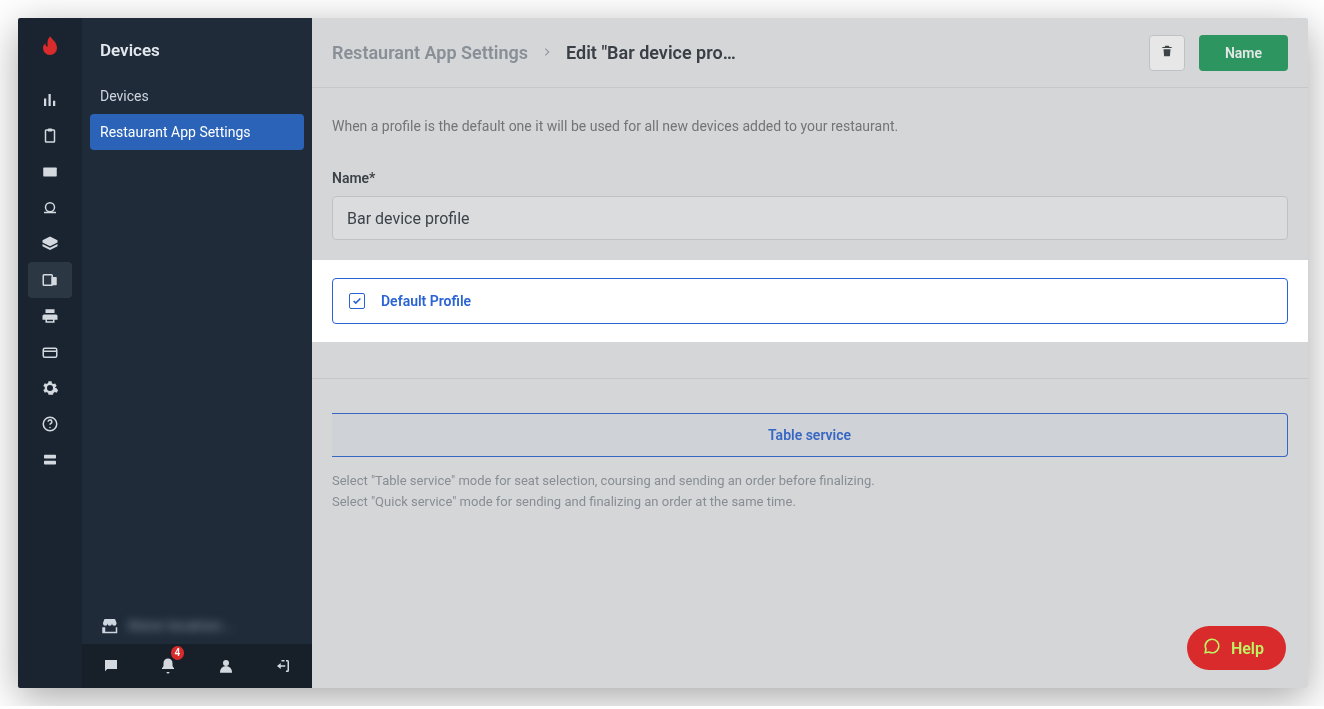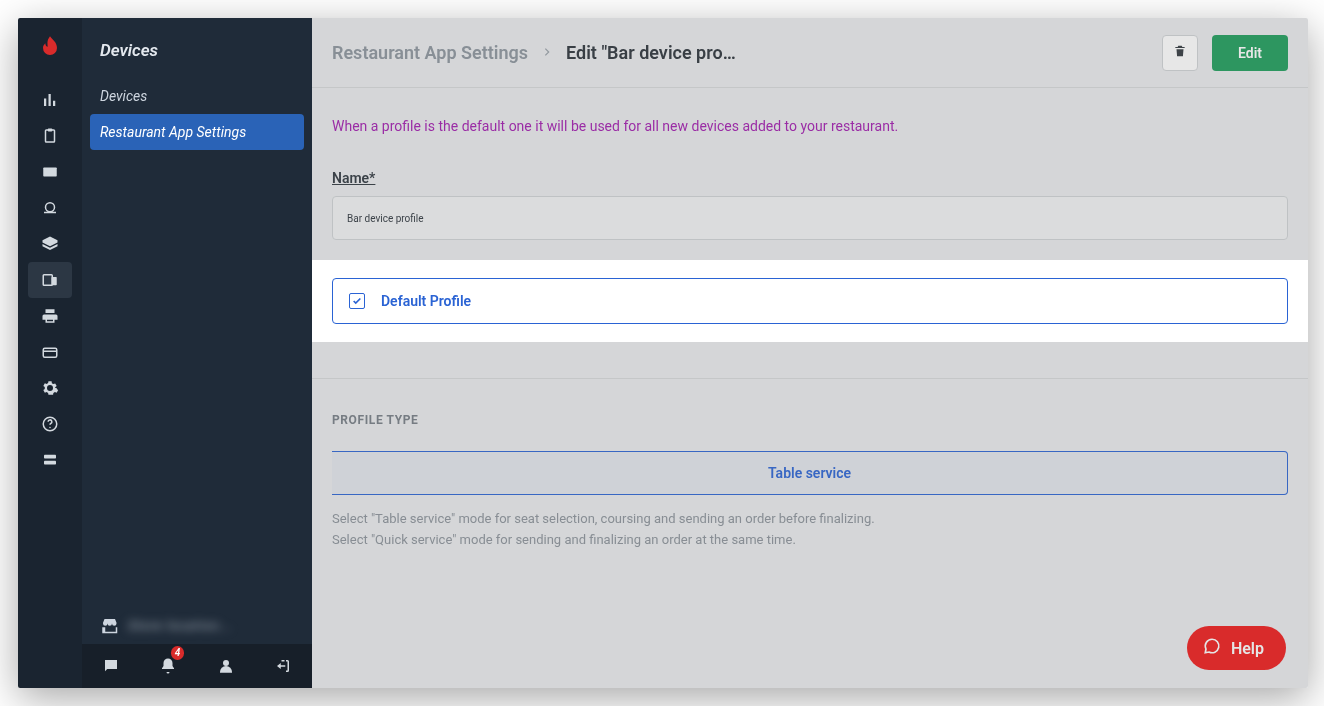--- a/index.html
+++ b/index.html
@@ -42,21 +42,21 @@
   .badge {
     position:absolute; top:-4px; right:2px;
     background:#d92b2b; color:#fff; font-size:10px;
     border-radius:8px; padding:0 4px; line-height:14px; font-weight:600;
   }
   
   .sidebar {
     width: 230px;
     background: #1f2b39;
     color: #e3e8ee;
-    display:flex;flex-direction:column;font-style:italic;
+    display:flex;flex-direction:column;
   }
   .sidebar-title {
     padding: 22px 18px 18px 18px;
     font-size: 17px; font-weight:600;
   }
   .sidebar-item {
     padding: 10px 18px;
     font-size: 14px;
     color:#cdd5df;
     cursor:pointer;
@@ -117,26 +117,26 @@
     background:#1d9d5b;color:#fff;font-size:14px;font-weight:600;cursor:pointer;
   }
   .content {
     flex:1; overflow-y:auto; padding:30px 20px 40px 20px; position:relative;
   }
   .section-title {
     font-size:12px; font-weight:700; letter-spacing:0.6px;
     color:#767d85; margin-bottom:12px; text-transform:uppercase;
   }
   .section-help {
-    font-size:14px; color:#a21caf; margin-bottom:36px;
-  }
-  .field-label { font-size:14px;color:#2e363e;font-weight:600;margin-bottom:10px;text-decoration:underline; }
+    font-size:14px; color:#737373; margin-bottom:36px;
+  }
+  .field-label { font-size:14px;color:#2e363e;font-weight:600;margin-bottom:10px; }
   .text-input {
     width:100%; height:44px; border:1px solid #cfd2d5; border-radius:4px;
-    padding:0 14px; font-size:10px; color:#2e363e; background:#fff;
+    padding:0 14px; font-size:16px; color:#2e363e; background:#fff;
   }
   .text-input.dimmed { background:#f1f2f3; }
   .highlight-zone {
     margin: 20px -20px 0 -20px;
     padding: 18px 20px;
     background:#fff;
     position:relative;
     z-index:5;
   }
   .checkbox-card {
@@ -156,21 +156,21 @@
   .seg-btn {
     flex:1;height:44px;border:1px solid #c9ccd0;background:transparent;
     font-size:14px;color:#6c747c;cursor:pointer;
   }
   .seg-btn:first-child{border-radius:4px 0 0 4px;}
   .seg-btn:last-child{border-radius:0 4px 4px 0;border-left:none;}
   .seg-btn.active{border-color:#2a63d4;color:#2a63d4;font-weight:600;background:rgba(42,99,212,0.03);}
   .seg-help {color:#8b929a;font-size:13px;margin-top:14px;line-height:1.6;}
   .help-pill {
     position:absolute; right:22px; bottom:18px;
-    background:#d92b2b;color:#e5e5e5;border:none;
+    background:#d92b2b;color:#bef264;border:none;
     border-radius:22px;height:44px;padding:0 22px 0 16px;
     display:flex;align-items:center;gap:10px;font-size:16px;font-weight:600;
     cursor:pointer; z-index:6;
   }
 </style>
 </head>
 <body>
 
 <div class="app-frame">
 
@@ -296,21 +296,21 @@
       </span>
       <span class="crumb-current">Edit "Bar device pro…</span>
       <div class="header-spacer"></div>
       <button class="btn-trash">
         <span>
           <svg width="14" height="14" viewBox="0 0 24 24">
               <path fill="currentColor" d="M9 3h6l1 2h4v2H4V5h4l1-2m-3 6h12l-1 12H7L6 9z"></path>
             </svg>
         </span>
       </button>
-      <button class="btn-save">Edit</button>
+      <button class="btn-save">Name</button>
     </div>
 
     <div class="content">
       <div class="section-help">When a profile is the default one it will be used for all new devices added to your restaurant.</div>
 
       <div class="field-label">Name*</div>
       <input class="text-input dimmed" value="Bar device profile" style="">
 
       <div class="highlight-zone">
         <div class="checkbox-card">
@@ -318,21 +318,20 @@
             <svg width="10" height="10" viewBox="0 0 24 24">
                 <path fill="none" stroke="currentColor" stroke-width="4" d="m4 12 5 5L20 6"></path>
               </svg>
           </span>
           <span class="checkbox-label">Default Profile</span>
         </div>
       </div>
 
       <div class="divider"></div>
 
-      <div class="section-title">PROFILE TYPE</div>
 
       <div class="seg-row">
         <button class="seg-btn active">Table service</button>
       </div>
       <div class="seg-help">
         <div>Select "Table service" mode for seat selection, coursing and sending an order before finalizing.</div>
         <div>Select "Quick service" mode for sending and finalizing an order at the same time.</div>
       </div>
     </div>
 

